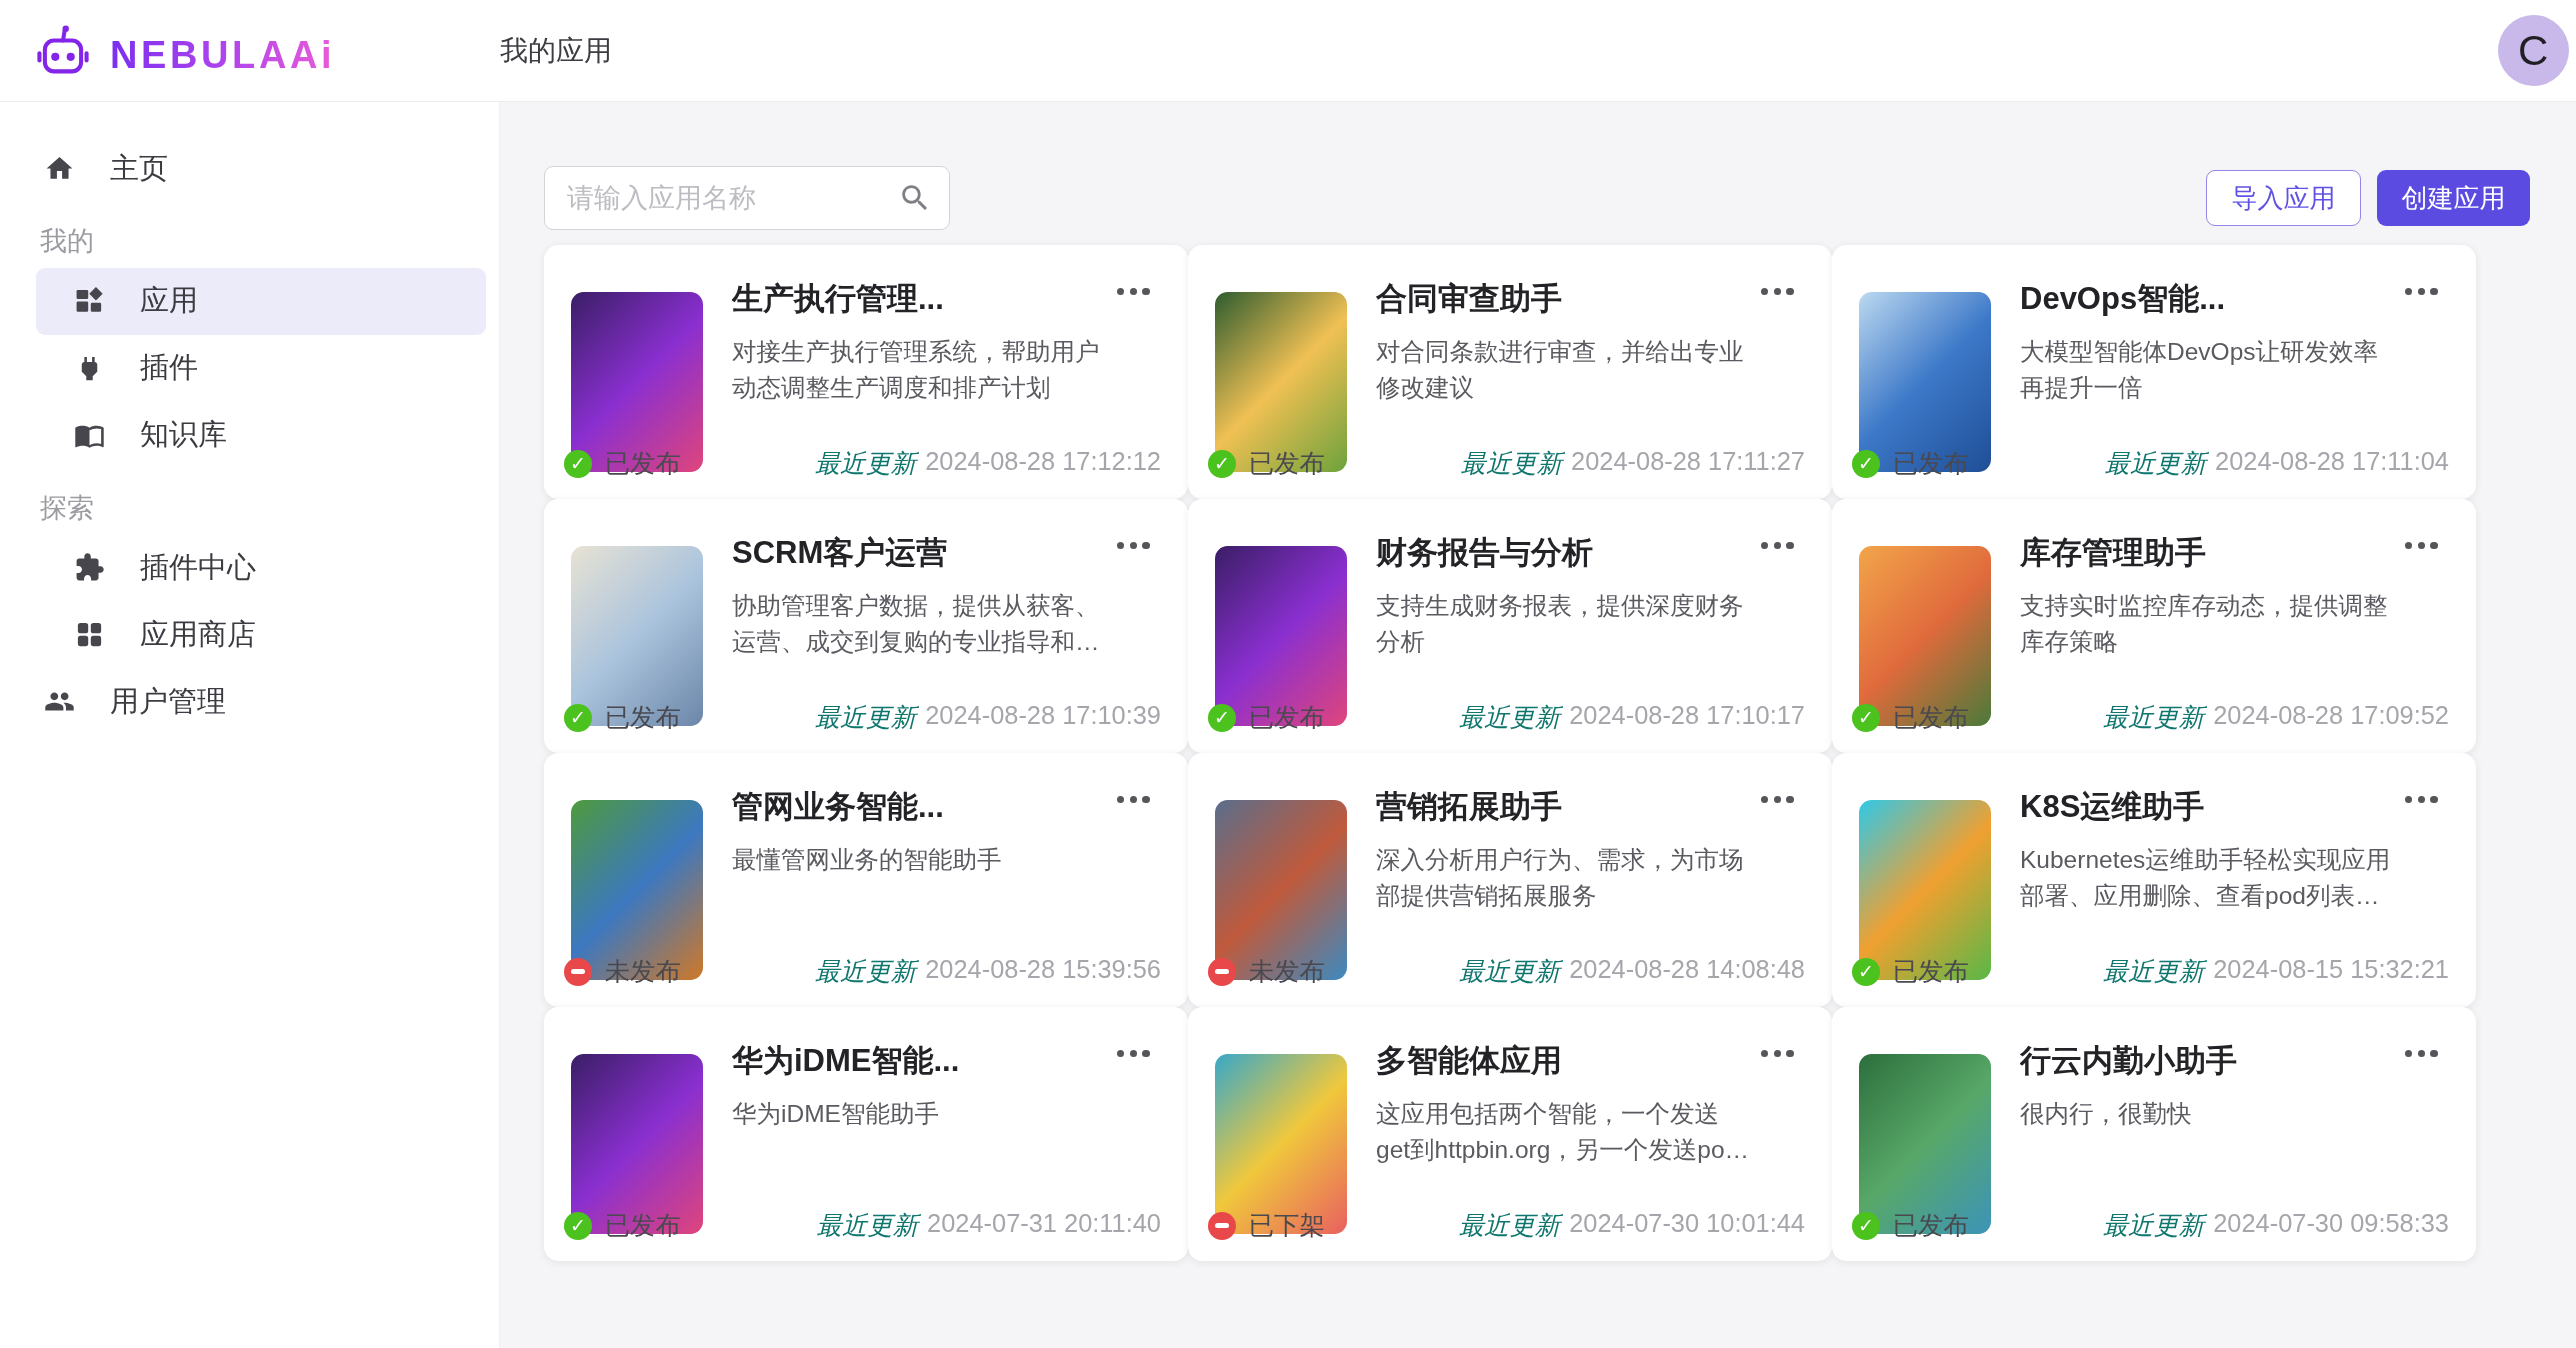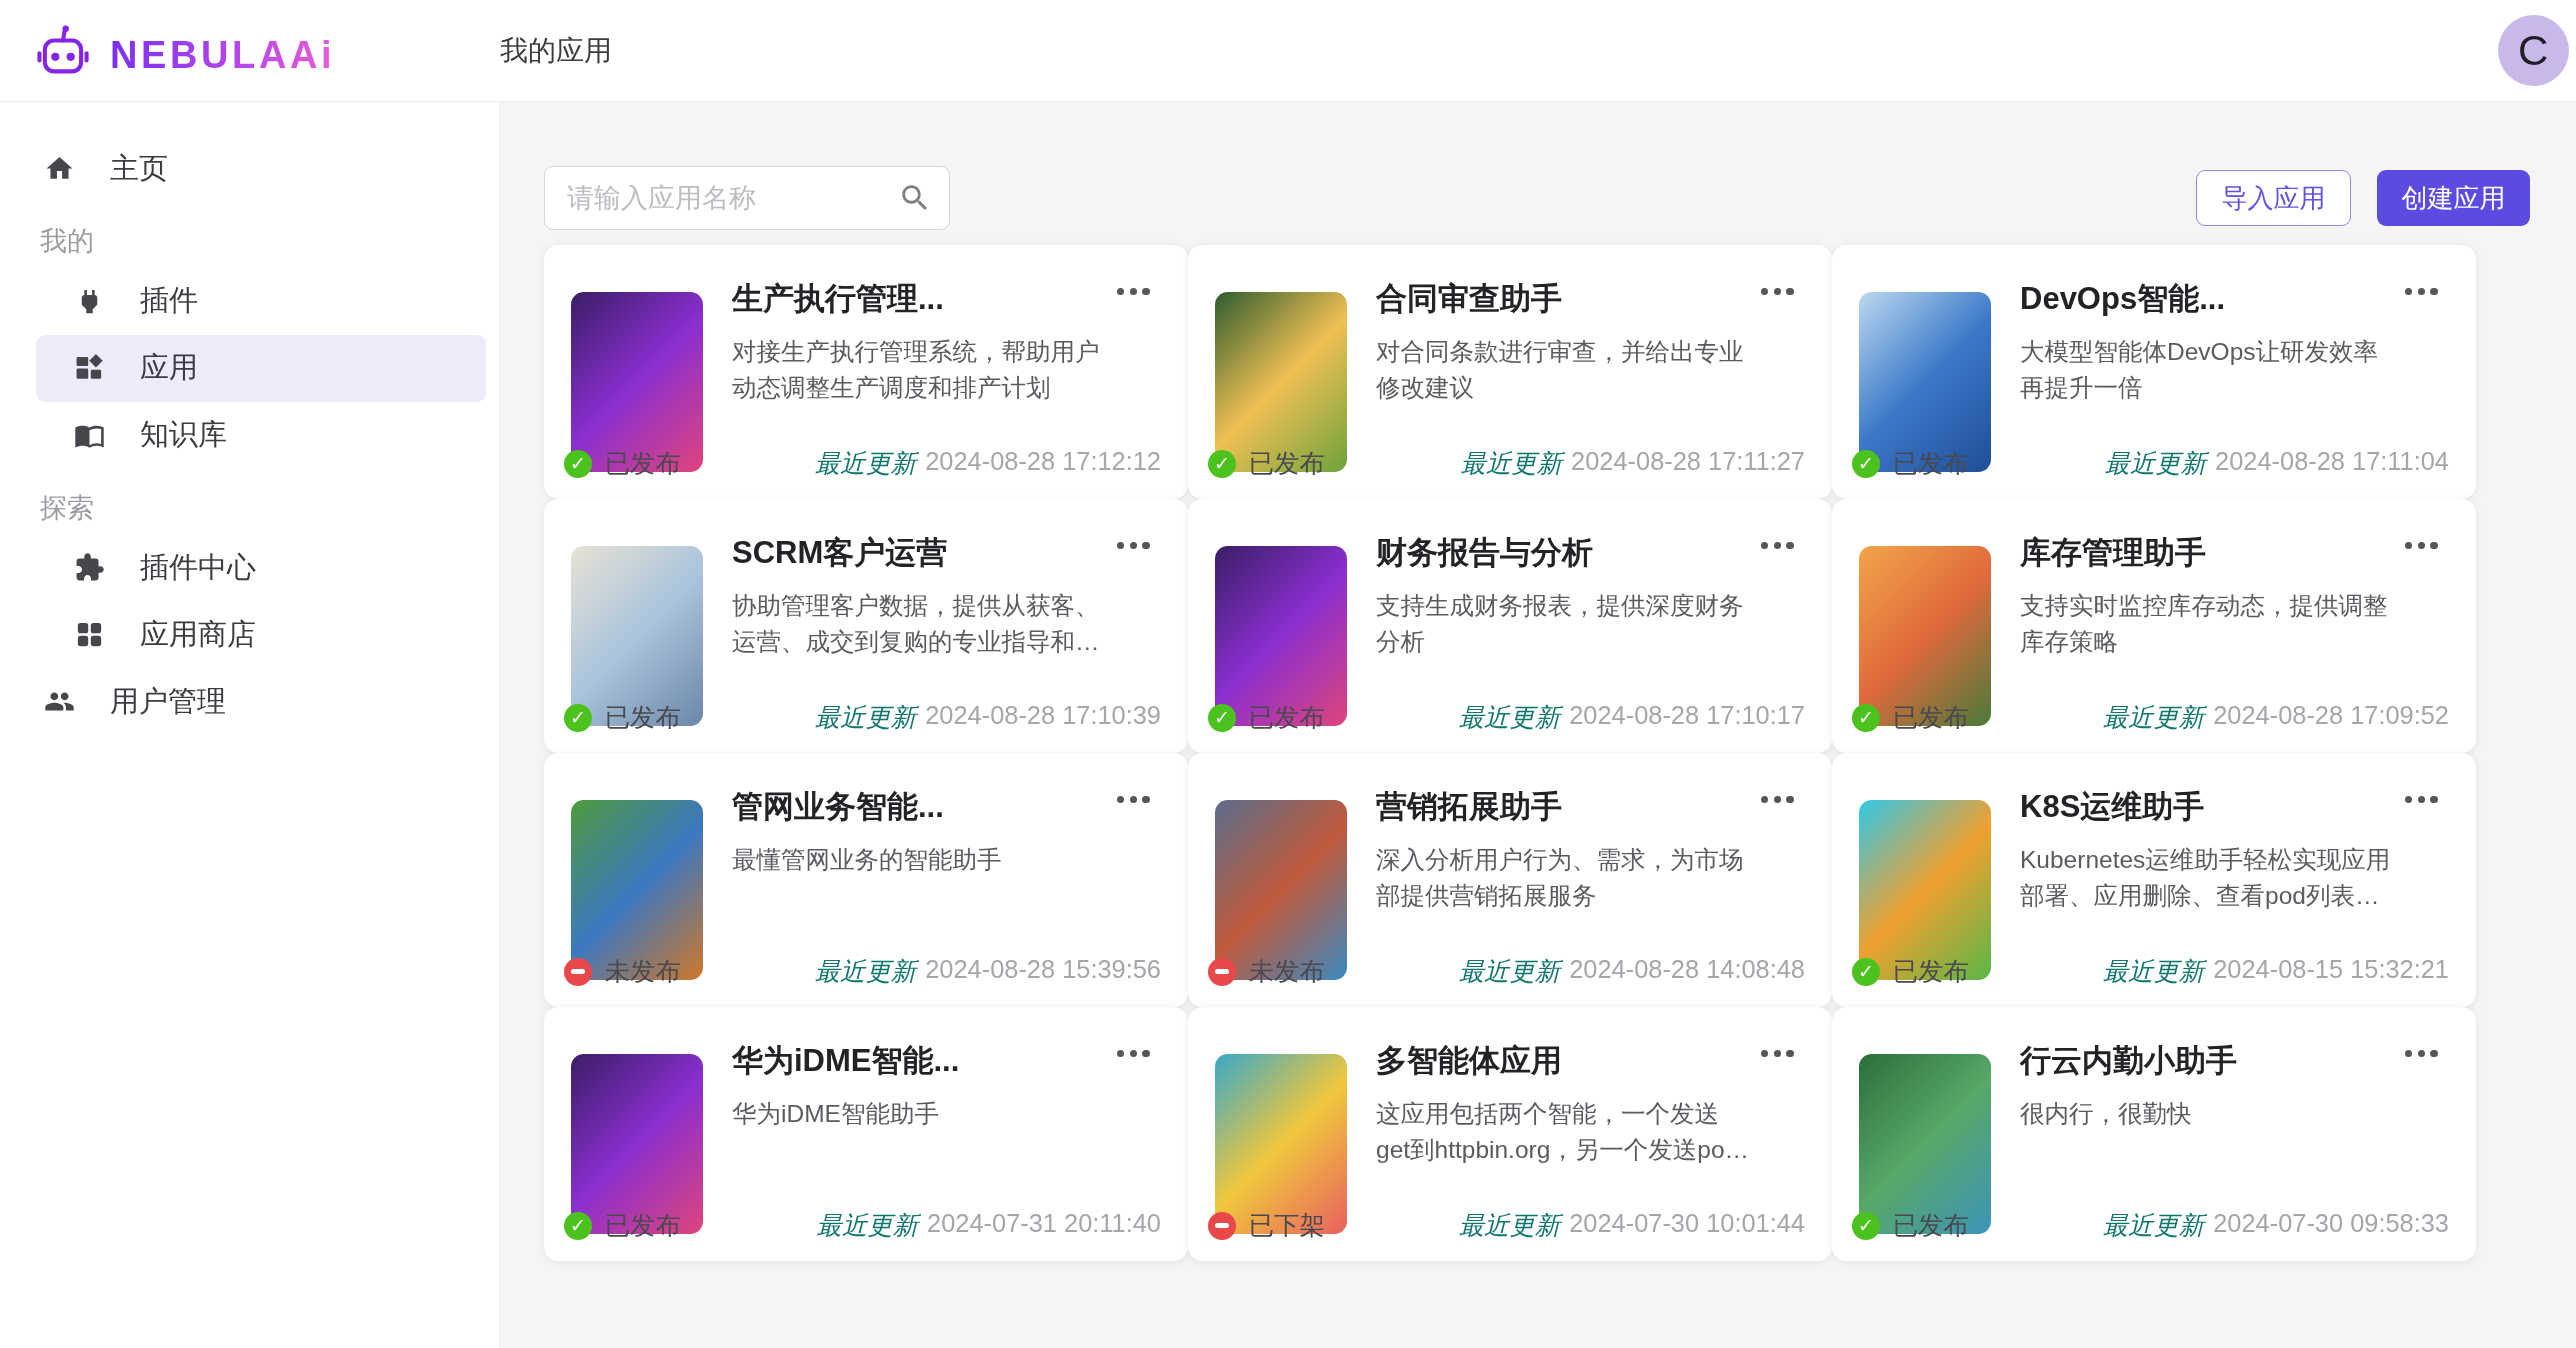--- a/index.html
+++ b/index.html
@@ -47,21 +47,21 @@
   }
   .toolbar{ display:flex; justify-content:space-between; align-items:center; margin-bottom:14.5px; }
   .search-box{ position:relative; width:406px; height:64px; }
   .search-box input{
     width:100%; height:100%; border:1.8px solid #d4d4d9; border-radius:9px;
     padding:0 67px 0 22px; font-size:27px; color:#333; outline:none; background:#fff;
     font-family:inherit;
   }
   .search-box input::placeholder{ color:#bcbcc2; }
   .search-ico{ position:absolute; right:18px; top:15.4px; width:34px; height:34px; fill:#7f7f86; cursor:pointer;}
-  .btns{ display:flex; gap:26px; }
+  .btns{ display:flex; gap:16px; }
   .btn{ height:56px; padding:0 24.5px; border-radius:9px; font-size:26px; display:flex; align-items:center; cursor:pointer; font-family:inherit;}
   .btn-outline{ border:1.8px solid #9486ea; color:#6052e4; background:#fff; }
   .btn-primary{ background:var(--primary,#5b4be0); color:#fff; border:none; }
   
   .grid{ display:grid; grid-template-columns:repeat(3,644px); grid-auto-rows:254px; }
   .card{
     position:relative; background:#fff; border-radius:14.5px;
     box-shadow:0 1.8px 9px rgba(0,0,0,.07); cursor:pointer;
   }
   .thumb{ position:absolute; left:27px; top:47px; width:132px; height:180px; border-radius:12.7px; }
@@ -150,32 +150,32 @@
 <div class="sidebar" id="sidebar">
   <div class="nav-item">
     <svg class="ico" viewBox="0 0 34 34" width="31" height="31">
         <use href="#i-home"></use>
       </svg>
     <span class="lbl">主页</span>
   </div>
 
   <div class="section-label">我的</div>
 
+  <div class="nav-item nested active">
+    <svg class="ico" viewBox="0 0 34 34" width="31" height="31">
+        <use href="#i-dashboard"></use>
+      </svg>
+    <span class="lbl">应用</span>
+  </div>
+
   <div class="nav-item nested">
     <svg class="ico" viewBox="0 0 34 34" width="31" height="31">
         <use href="#i-plug"></use>
       </svg>
     <span class="lbl">插件</span>
-  </div>
-
-  <div class="nav-item nested active">
-    <svg class="ico" viewBox="0 0 34 34" width="31" height="31">
-        <use href="#i-dashboard"></use>
-      </svg>
-    <span class="lbl">应用</span>
   </div>
 
   <div class="nav-item nested">
     <svg class="ico" viewBox="0 0 34 34" width="31" height="31">
         <use href="#i-book"></use>
       </svg>
     <span class="lbl">知识库</span>
   </div>
 
   <div class="section-label">探索</div>

